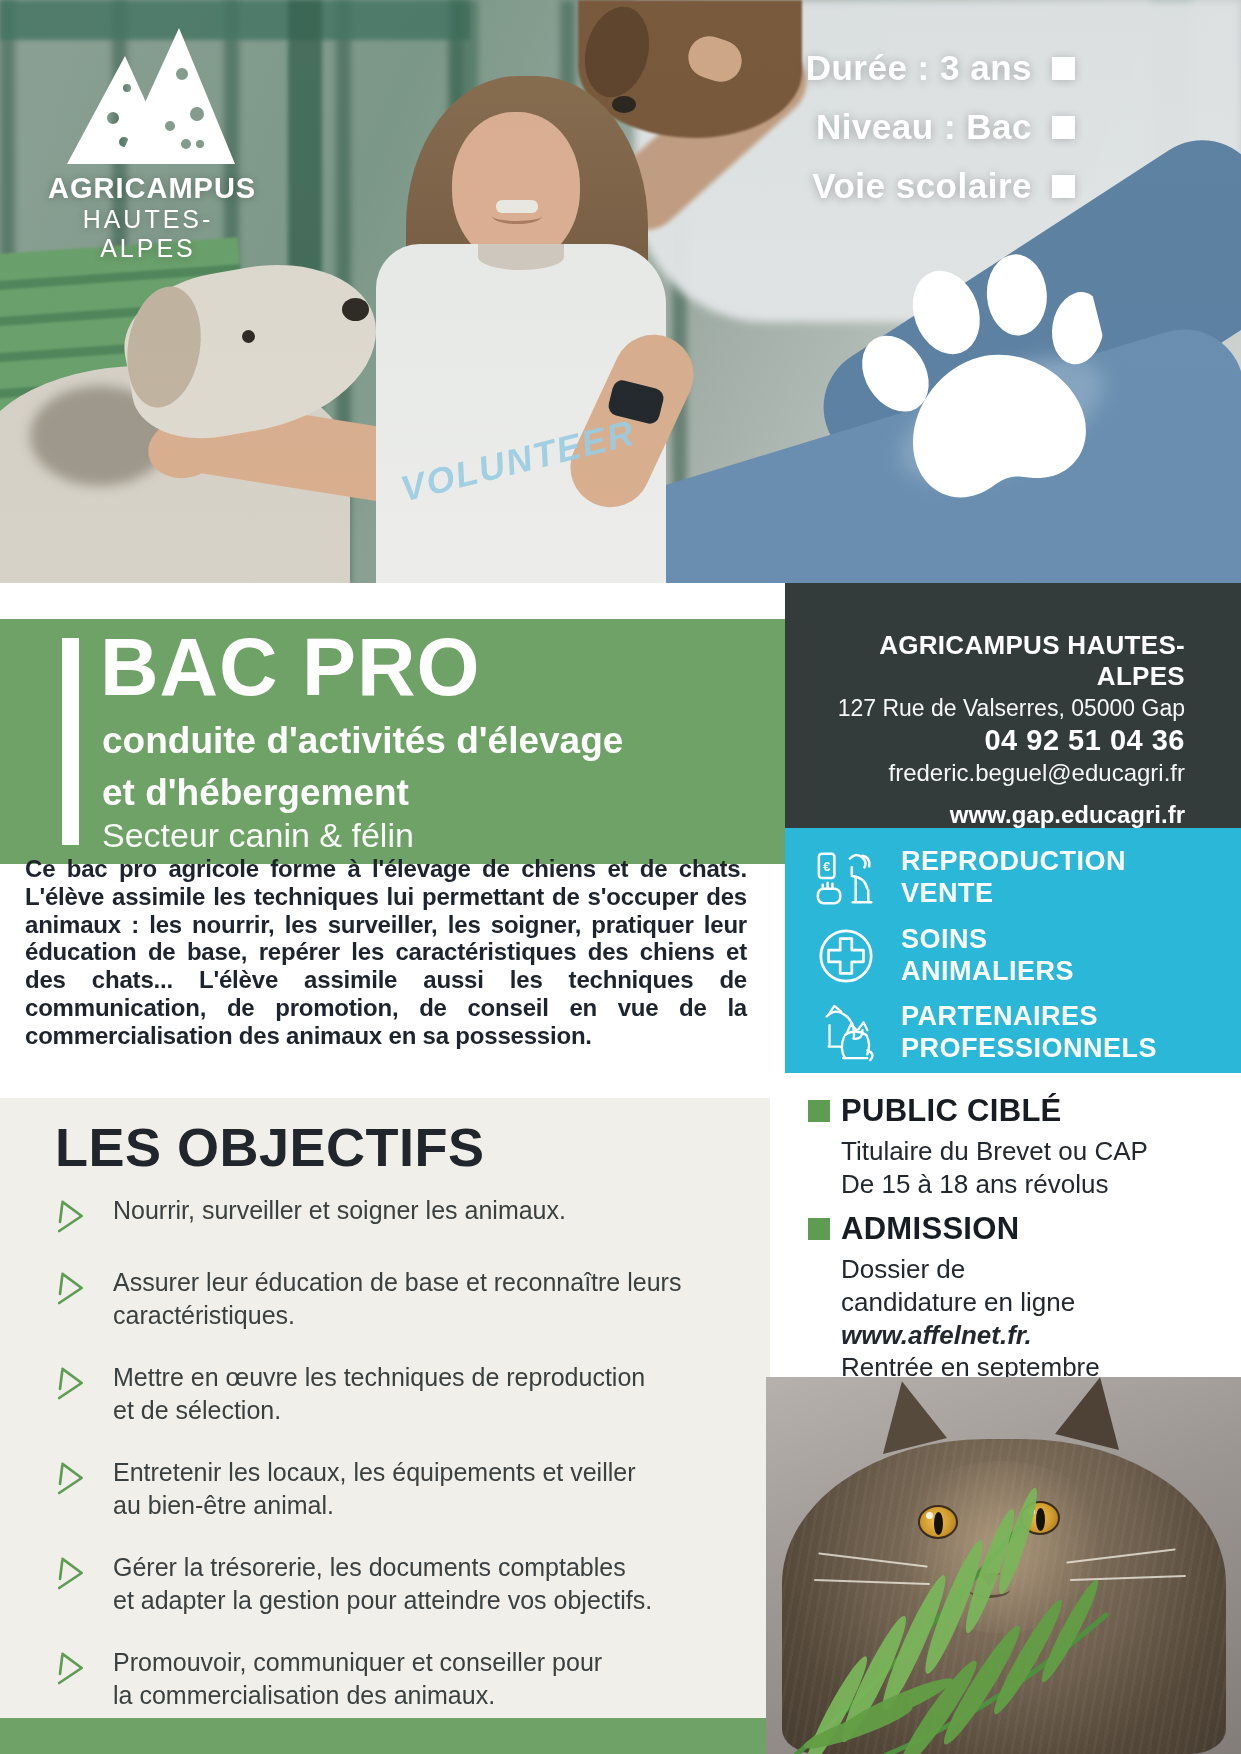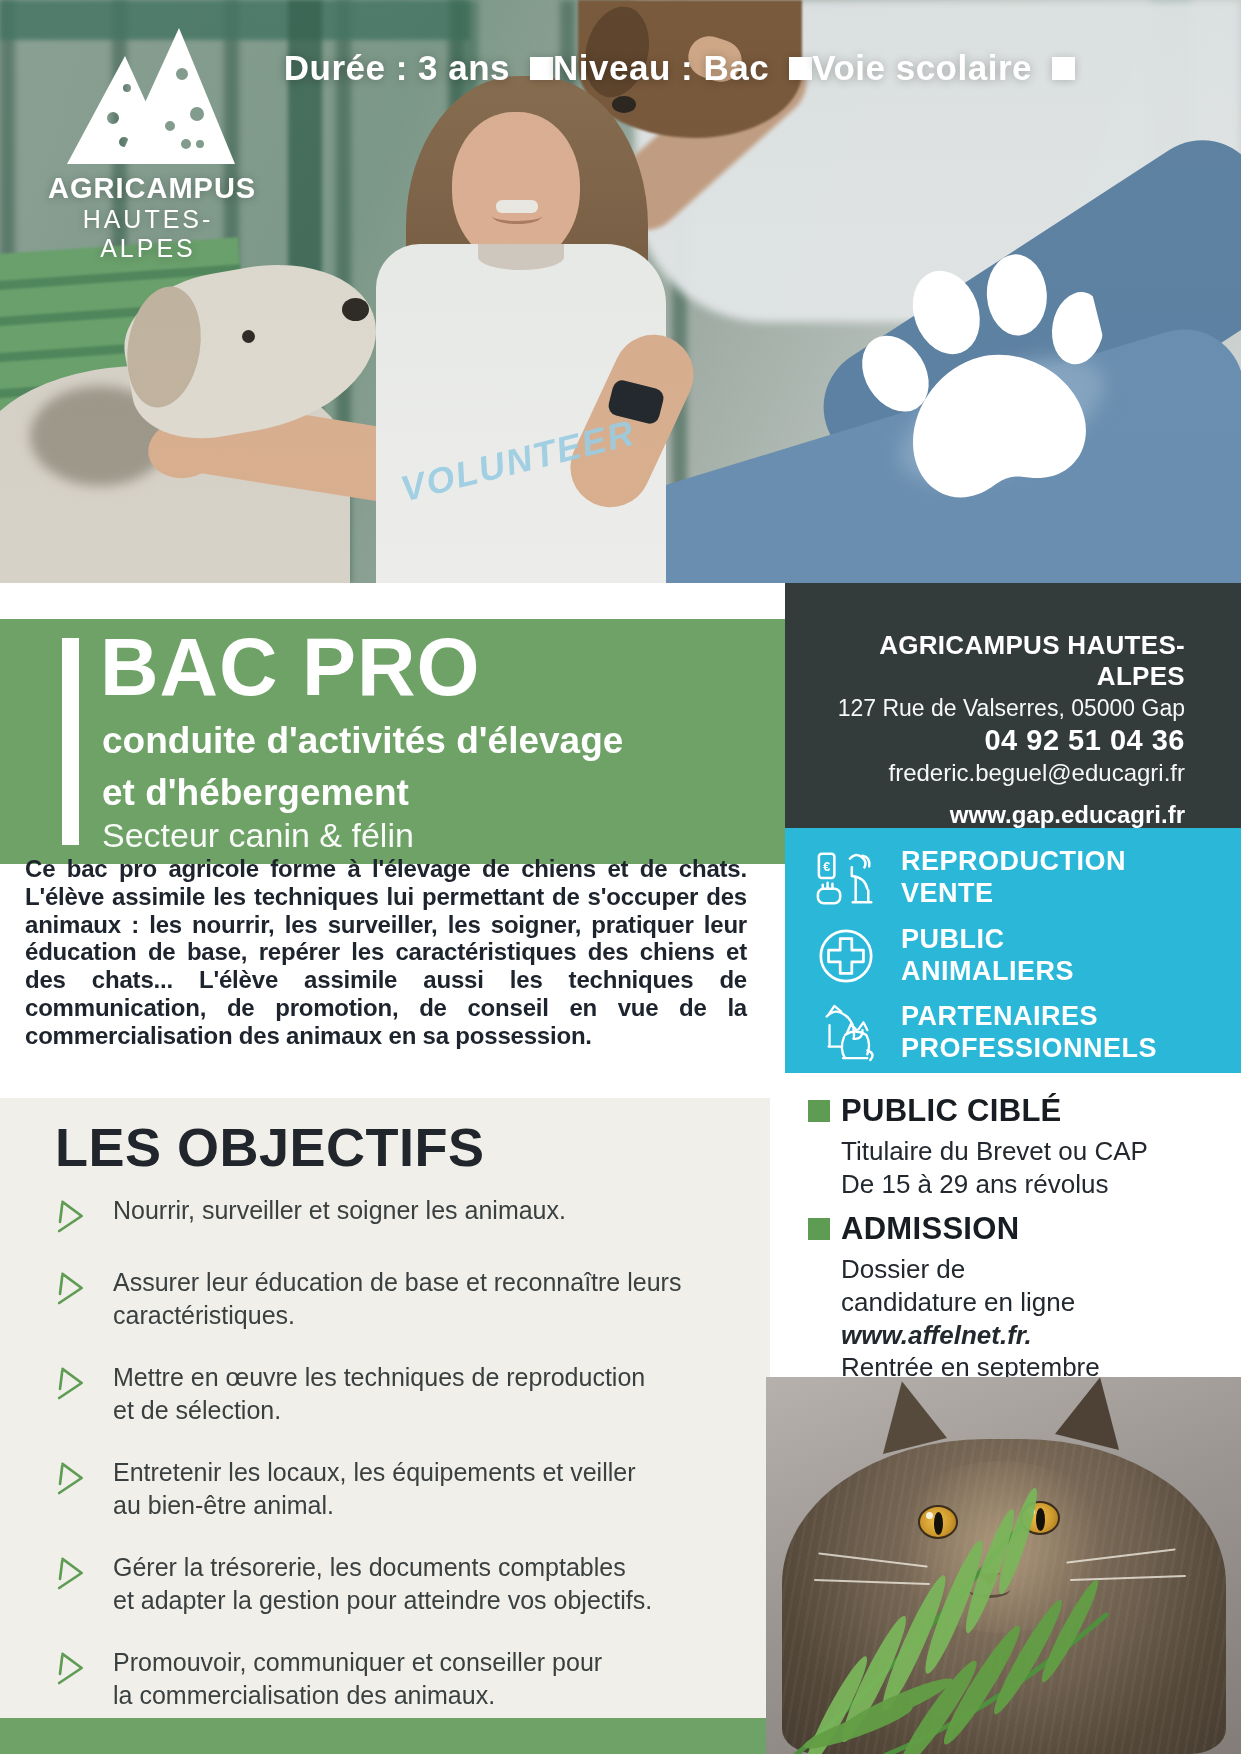--- a/index.html
+++ b/index.html
@@ -57,21 +57,21 @@
   .hero-soften { left:0; top:0; width:1241px; height:583px;
       background:linear-gradient(180deg, rgba(110,132,122,.12), rgba(70,92,82,.04)); }
 
   
   .logo { position:absolute; left:48px; top:22px; width:200px; text-align:center; color:#ffffff; }
   .logo-name { font-size:29px; font-weight:800; letter-spacing:1px; margin-top:4px;
       text-shadow:0 1px 8px rgba(0,0,0,.25); }
   .logo-sub { font-size:25px; font-weight:400; letter-spacing:3px; text-shadow:0 1px 8px rgba(0,0,0,.25); }
 
   
-  .badges { position:absolute; top:46px; right:166px; display:flex; flex-direction:row; gap:0; }
+  .badges { position:absolute; top:46px; right:166px; display:flex; flex-direction:column; gap:15px; }
   .badge { display:flex; align-items:center; justify-content:flex-end; gap:20px; height:44px; }
   .badge-label { color:#ffffff; font-size:35px; font-weight:800; letter-spacing:.5px;
       text-shadow:0 1px 10px rgba(0,0,0,.28); white-space:nowrap; }
   .badge-square { width:23px; height:23px; background:#ffffff; box-shadow:0 1px 8px rgba(0,0,0,.2); }
 
   .paw { position:absolute; left:852px; top:242px; transform:rotate(-14deg); }
 
   
   .banner { position:absolute; left:0; top:583px; width:785px; height:245px; background:#6FA266; color:#ffffff;margin-top:36px; }
   .banner-bar { position:absolute; left:62px; top:19px; width:17px; height:207px; background:#ffffff; }
@@ -258,21 +258,21 @@
         <path d="M39,57 h19"></path>
       </svg>
       <div class="feature-label">REPRODUCTION
 VENTE</div>
     </div>
     <div class="feature">
       <svg class="feature-icon" viewBox="0 0 64 64" fill="none" stroke="#ffffff" stroke-width="2.8" stroke-linejoin="round">
         <circle cx="32" cy="32" r="26"></circle>
         <path d="M26,14 h12 v12 h12 v12 h-12 v12 h-12 v-12 h-12 v-12 h12 Z"></path>
       </svg>
-      <div class="feature-label">PUBLIC
+      <div class="feature-label">SOINS
 ANIMALIERS</div>
     </div>
     <div class="feature">
       <svg class="feature-icon" viewBox="0 0 64 64" fill="none" stroke="#ffffff" stroke-width="2.4" stroke-linecap="round" stroke-linejoin="round">
         <path d="M14,13 l6,-9 l7,6"></path>
         <path d="M12,15 q9,-9 18,-2 q12,7 10,25"></path>
         <path d="M15,24 v20 M14,46 h14"></path>
         <path d="M40,38 q9,1 9,-9"></path>
         <path d="M33,32 l4,-9 l6,6 M45,28 l5,-7 l4,8"></path>
         <path d="M31,34 q10,-7 22,0 q5,10 1,20"></path>
@@ -332,21 +332,21 @@
       </div>
     </div>
   </div>
 
   <div class="info-section info-public">
     <div class="info-heading">
       <span class="info-square"></span>
       <span class="info-title">PUBLIC CIBLÉ</span>
     </div>
     <div class="info-body">Titulaire du Brevet ou CAP
-De 15 à 29 ans révolus</div>
+De 15 à 18 ans révolus</div>
   </div>
 
   <div class="info-section info-admission">
     <div class="info-heading">
       <span class="info-square"></span>
       <span class="info-title">ADMISSION</span>
     </div>
     <div class="info-body">Dossier de
 candidature en ligne</div>
     <div class="info-link">www.affelnet.fr.</div>

